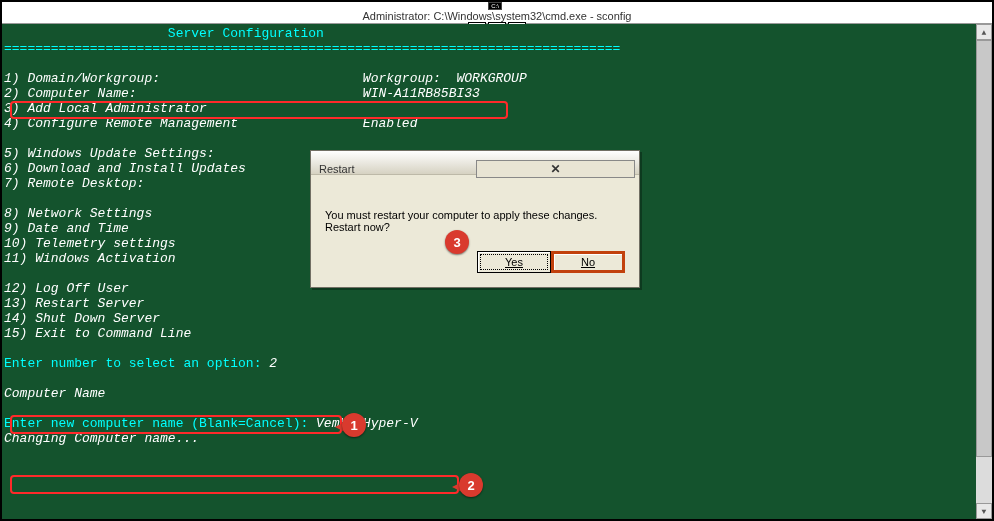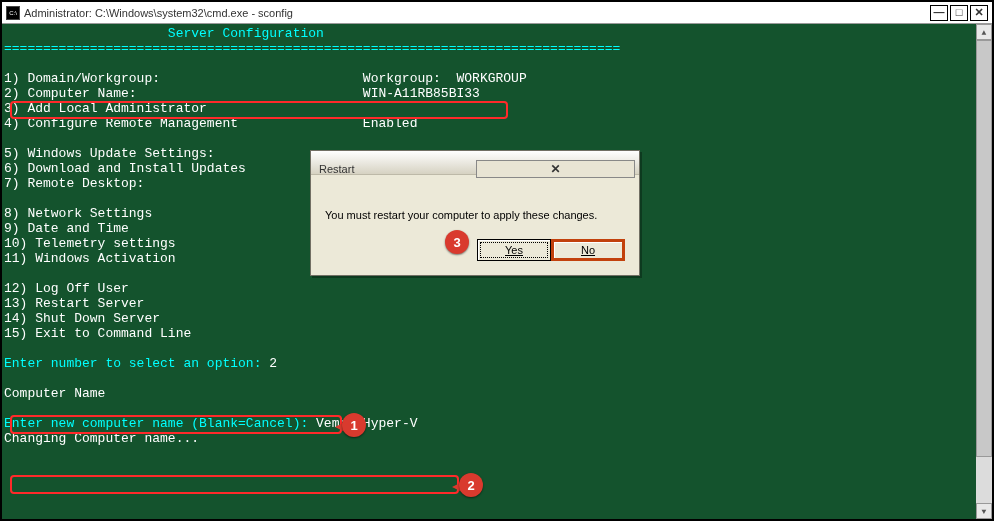--- a/index.html
+++ b/index.html
@@ -15,20 +15,21 @@
   .titlebar {
     height: 22px;
     background: #fff;
     border-bottom: 1px solid #999;
     display: flex;
     align-items: center;
     padding: 0 4px;
     font-family: Tahoma, Arial, sans-serif;
     font-size: 11px;
     color: #333;
+    flex-direction: column;
   }
   .titlebar .icon {
     width: 14px;
     height: 14px;
     background: #000;
     border: 1px solid #444;
     margin-right: 4px;
     position: relative;
     display: inline-flex;
     align-items: center;
@@ -64,21 +65,21 @@
     background: #14532d;
     color: #c0c0c0;
     font-size: 13px;
     line-height: 15px;
     padding: 2px 0 2px 2px;
     white-space: pre;
     position: relative;
     overflow: hidden;
   }
   .cyan { color: #00ffff; }
-  .white { color: #ffffff; }
+  .white { color: #ffffff; font-style: italic; }
   .scrollbar {
     width: 16px;
     background: #dcdcdc;
     display: flex;
     flex-direction: column;
   }
   .scrollbtn {
     height: 16px;
     background: #e8e8e8;
     border: 1px solid #999;
@@ -206,20 +207,21 @@
 <div class="callout-tail" style="left:450px; top:479px;"></div>
 <div class="callout" style="left:457px; top:471px;">2</div>
 
 <div class="dialog">
   <div class="dialog-titlebar">
     <span>Restart</span>
     <span class="close-btn">✕</span>
   </div>
   <div class="dialog-body">
     <div>You must restart your computer to apply these changes.</div>
+    <div>Restart now?</div>
   </div>
   <div class="dialog-buttons">
     <div class="dlgbtn default">
         <span class="ul">Yes</span>
       </div>
     <div class="dlgbtn">
         <span class="ul">No</span>
       </div>
   </div>
 </div>

